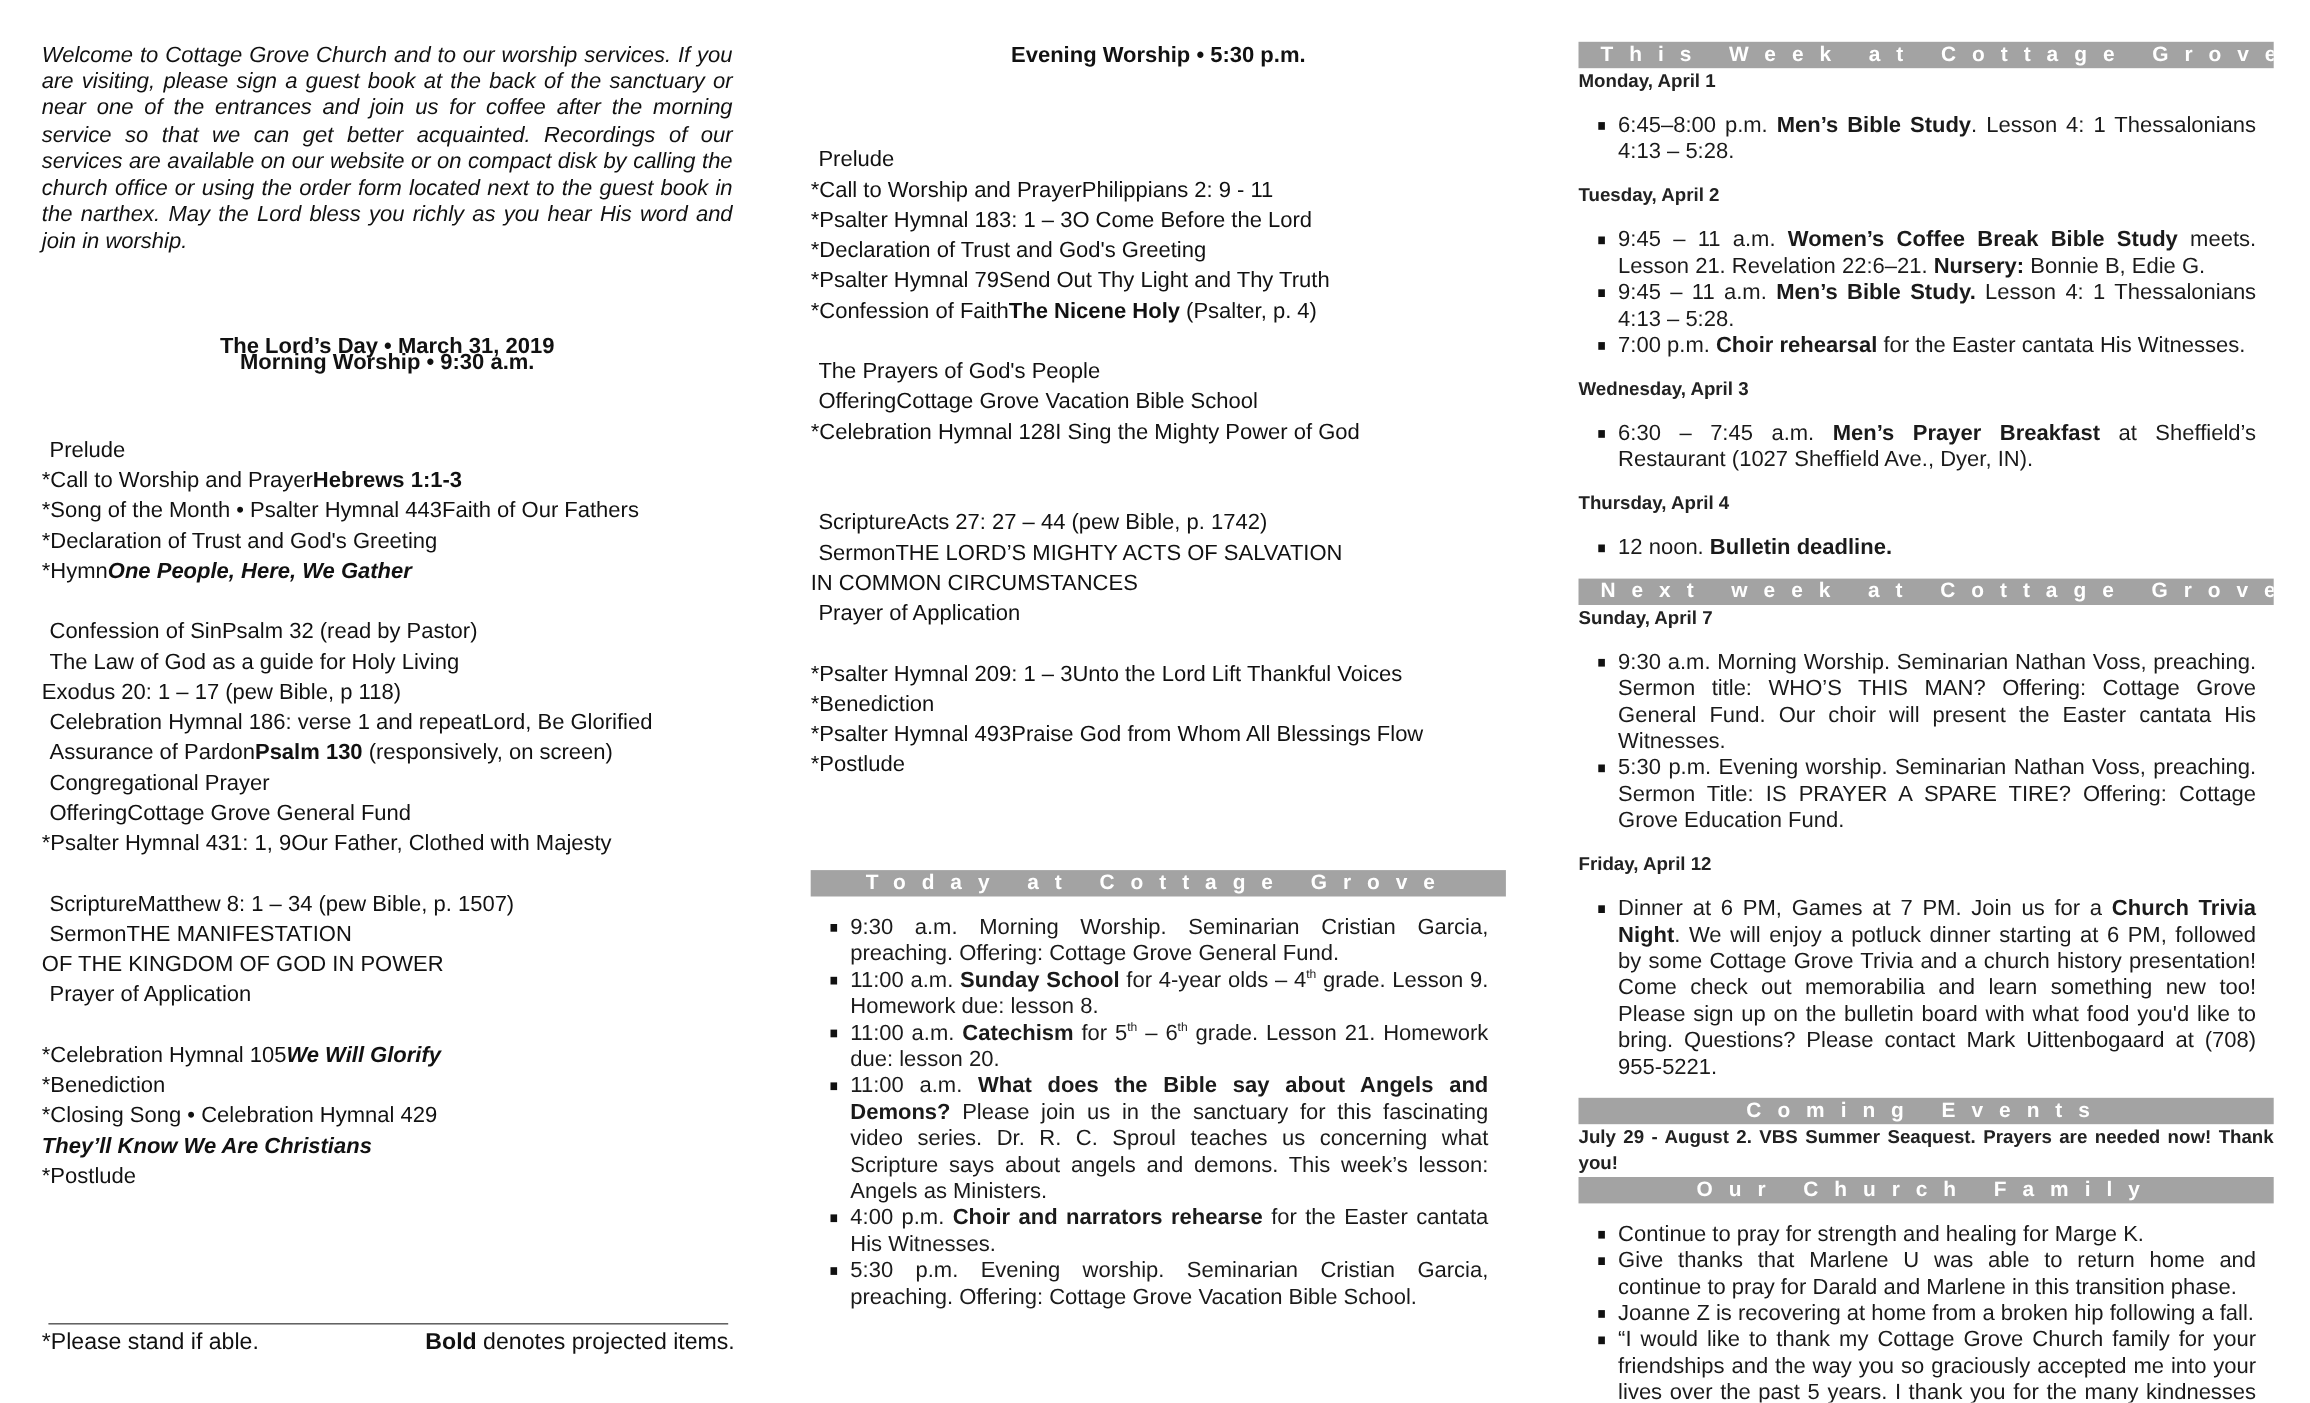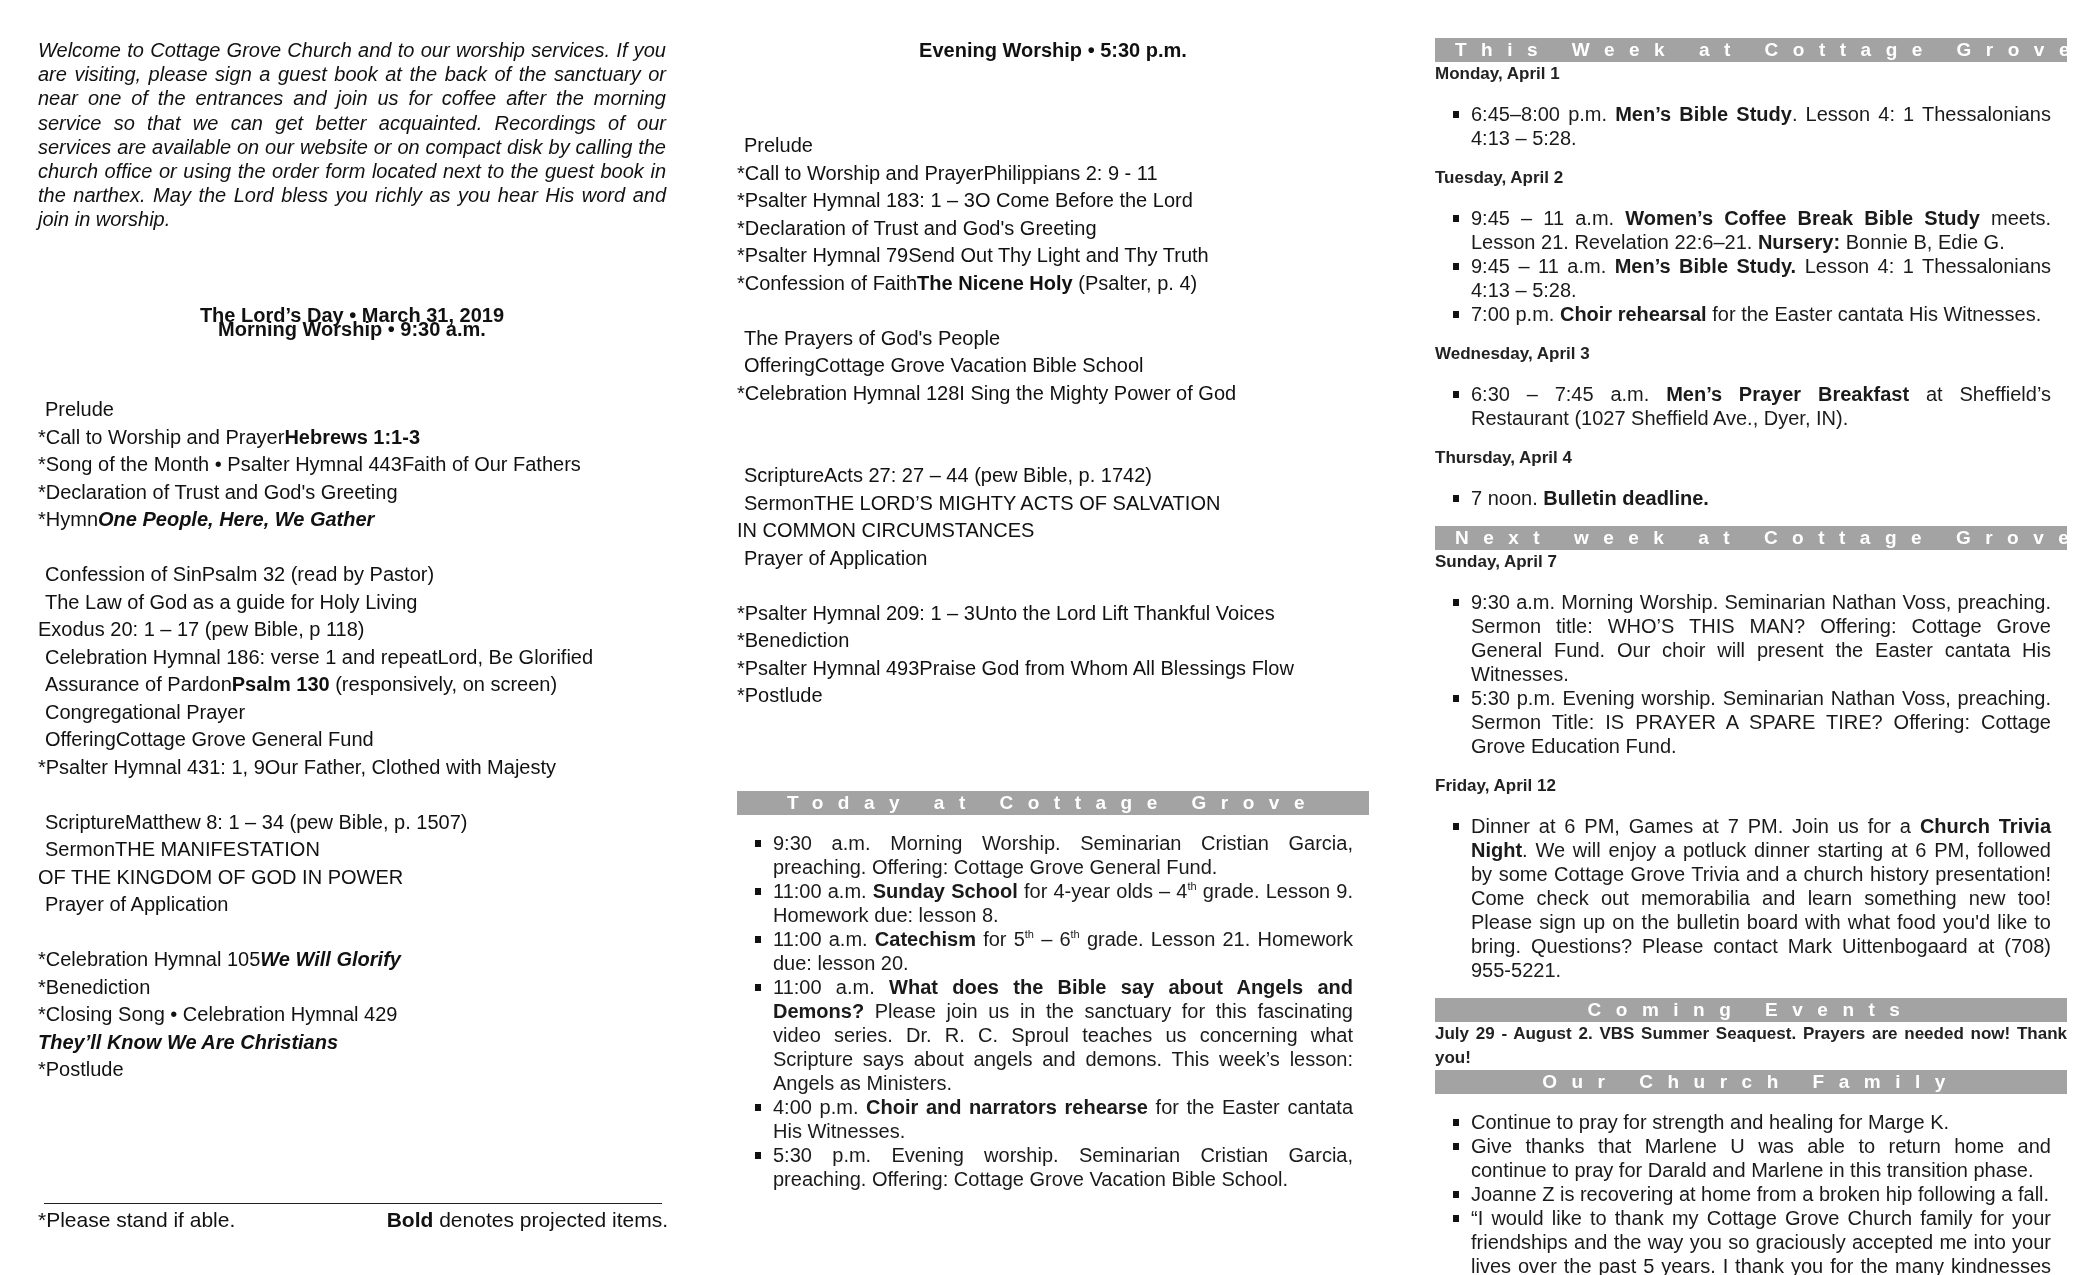--- a/index.html
+++ b/index.html
@@ -261,21 +261,21 @@
           <li><span>9:45 – 11 a.m. </span><span class="b">Women’s Coffee Break Bible Study</span><span> meets. Lesson 21. Revelation 22:6–21. </span><span class="b">Nursery:</span><span> Bonnie B, Edie G.</span></li>
           <li><span>9:45 – 11 a.m. </span><span class="b">Men’s Bible Study.</span><span> Lesson 4: 1 Thessalonians 4:13 – 5:28.</span></li>
           <li><span>7:00 p.m. </span><span class="b">Choir rehearsal</span><span> for the Easter cantata </span><span class="i">His Witnesses.</span></li>
         </ul>
         <div class="day">Wednesday, April 3</div>
         <ul class="blist">
           <li><span>6:30 – 7:45 a.m. </span><span class="b">Men’s Prayer Breakfast</span><span> at Sheffield’s Restaurant (1027 Sheffield Ave., Dyer, IN).</span></li>
         </ul>
         <div class="day">Thursday, April 4</div>
         <ul class="blist">
-          <li><span>7 noon.  </span><span class="b">Bulletin deadline.</span></li>
+          <li><span>12 noon.  </span><span class="b">Bulletin deadline.</span></li>
         </ul>
       </div>
     <div class="bar left">Next week at Cottage Grove</div>
     <div id="next-week">
         <div class="day">Sunday, April 7</div>
         <ul class="blist">
           <li><span>9:30 a.m. Morning Worship. Seminarian Nathan Voss, preaching. Sermon title: WHO’S THIS MAN? Offering: Cottage Grove General Fund. Our choir will present the Easter cantata </span><span class="i">His Witnesses.</span></li>
           <li><span>5:30 p.m. Evening worship. Seminarian Nathan Voss, preaching. Sermon Title: IS PRAYER A SPARE TIRE? Offering: Cottage Grove Education Fund.</span></li>
         </ul>
         <div class="day">Friday, April 12</div>

